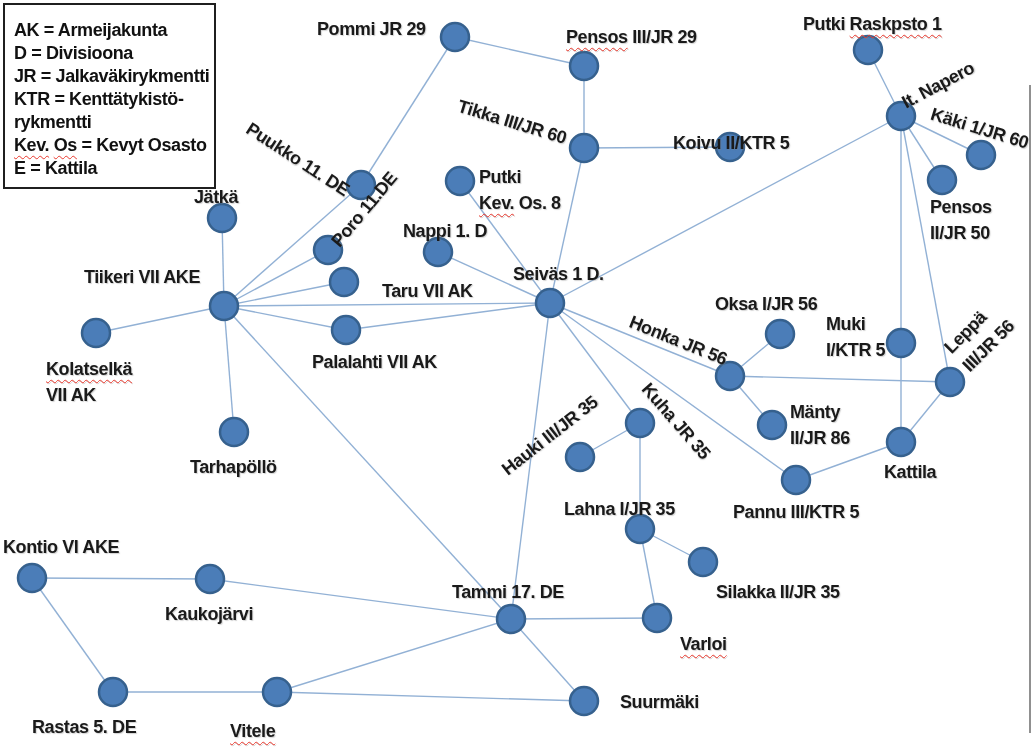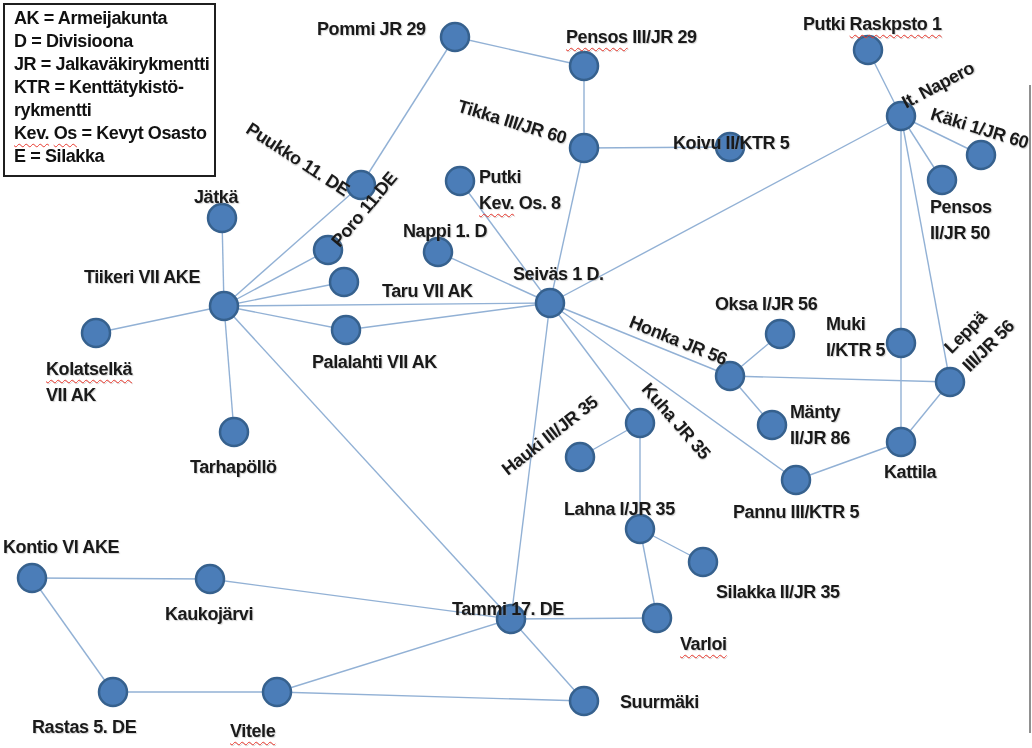--- a/index.html
+++ b/index.html
@@ -28,21 +28,21 @@
     text-decoration-style:wavy;
     text-decoration-color:#e8392e;
     text-decoration-thickness:1px;
     text-underline-offset:4px;
   }
   #legend{
     position:absolute;left:3px;top:3px;
     width:194px;
     border:2px solid #1f1f1f;
     background:#ffffff;
-    padding:2px 6px 7px 9px;
+    padding:14px 6px 7px 9px;
   }
   .lrow{
     font-size:18px;
     font-weight:bold;
     letter-spacing:-0.4px;
     color:#111;
     line-height:23px;
     white-space:nowrap;
   }
   #frame-right{
@@ -235,21 +235,21 @@
       </div>
       <div class="label" style="left: 716px; top: 579px;">
         <div><span>Silakka II/JR 35</span></div>
       </div>
       <div class="label" style="left: 3px; top: 534px;">
         <div><span>Kontio VI AKE</span></div>
       </div>
       <div class="label" style="left: 165px; top: 601px;">
         <div><span>Kaukojärvi</span></div>
       </div>
-      <div class="label" style="left: 452px; top: 579px; margin-top: 17px;">
+      <div class="label" style="left: 452px; top: 579px;">
         <div><span>Tammi 17. DE</span></div>
       </div>
       <div class="label" style="left: 680px; top: 631px;">
         <div><span class="sq">Varloi</span></div>
       </div>
       <div class="label" style="left: 32px; top: 714px;">
         <div><span>Rastas 5. DE</span></div>
       </div>
       <div class="label" style="left: 230px; top: 718px;">
         <div><span class="sq">Vitele</span></div>
@@ -259,17 +259,17 @@
       </div>
     </div>
   <div id="legend">
     <div id="legend-lines">
         <div class="lrow"><span>AK = Armeijakunta</span></div>
         <div class="lrow"><span>D = Divisioona</span></div>
         <div class="lrow"><span>JR = Jalkaväkirykmentti</span></div>
         <div class="lrow"><span>KTR = Kenttätykistö-</span></div>
         <div class="lrow"><span>rykmentti</span></div>
         <div class="lrow"><span class="sq">Kev.</span><span> </span><span class="sq">Os</span><span> = Kevyt Osasto</span></div>
-        <div class="lrow"><span>E = Silakka</span></div>
+        <div class="lrow"><span>E = Kattila</span></div>
       </div>
   </div>
   <div id="frame-right" style="left: 1029px; top: 85px; height: 648px; background: rgb(144, 144, 144);"></div>
 </div>
 
 </body></html>

